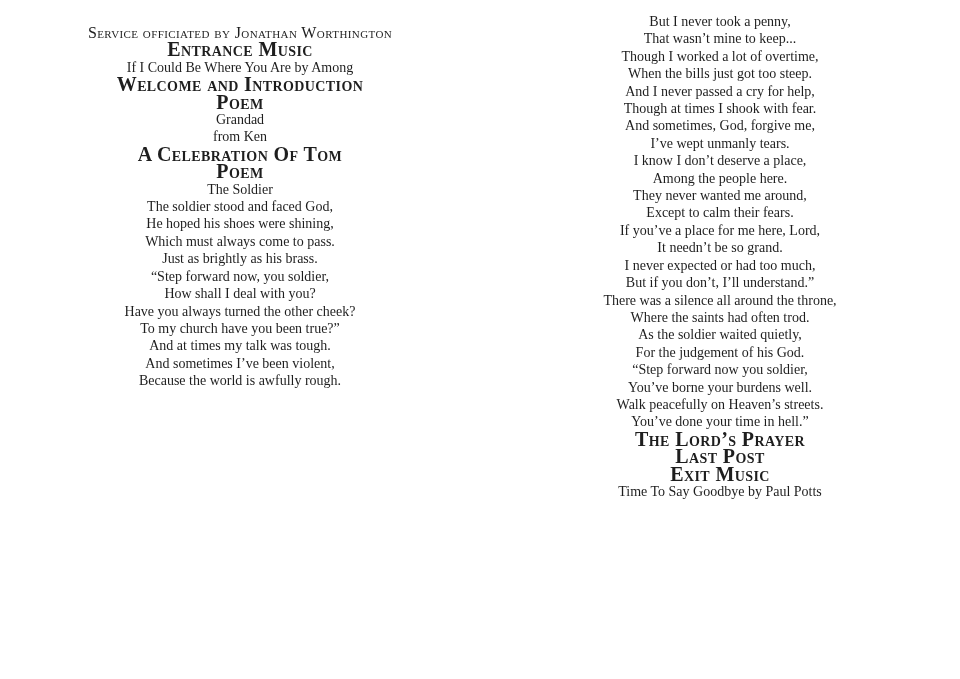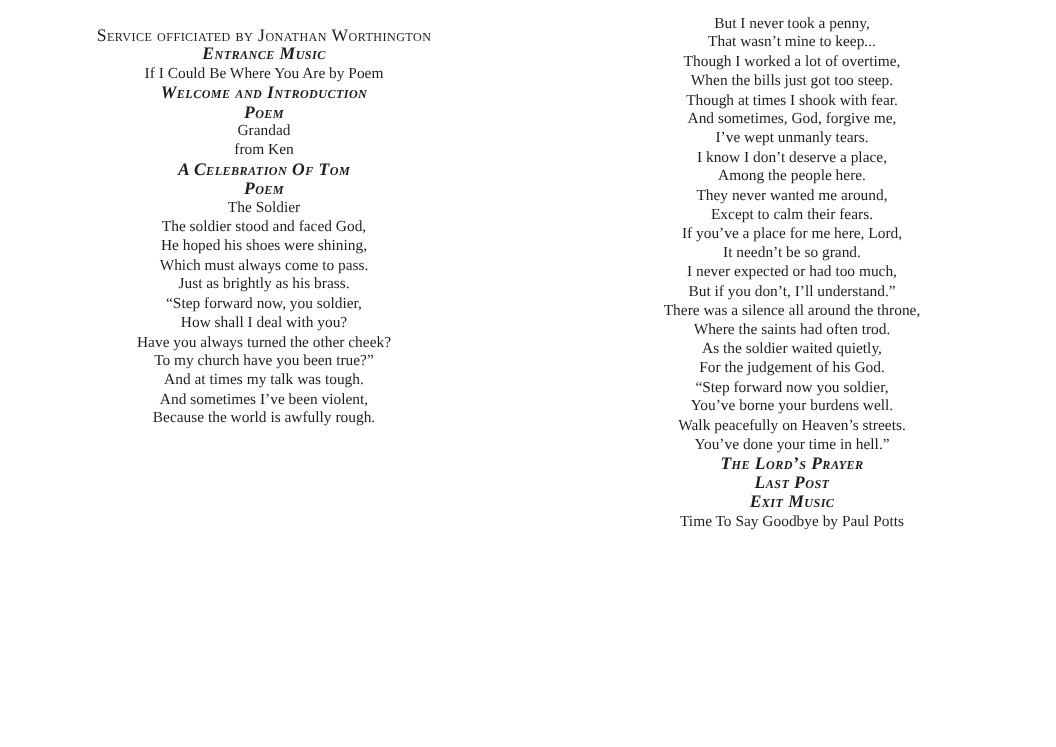--- a/index.html
+++ b/index.html
@@ -32,24 +32,23 @@
   .officiant {
     font-variant: small-caps;
     font-weight: 400;
     font-size: 16px;
     line-height: 17.4px;
     letter-spacing: 0.4px;
   }
   .heading {
     font-variant: small-caps;
     font-weight: 700;
-    font-size: 16px;
+    font-size: 20px;
     line-height: 17.4px;
     letter-spacing: 0.4px;
-    font-style: italic;
   }
   .detail {
     font-size: 14px;
     line-height: 17.4px;
   }
   .stanza { margin: 0 0 16px 0; }
   .stanza .poem-line {
     font-size: 14px;
     line-height: 17.4px;
   }
@@ -58,21 +57,21 @@
 <body>
 
 <div class="spread">
 
   <div class="column left">
 
     <p class="officiant block">Service officiated by Jonathan Worthington</p>
 
     <div class="block">
       <p class="heading">Entrance Music</p>
-      <p class="detail">If I Could Be Where You Are by Poem</p>
+      <p class="detail">If I Could Be Where You Are by Among</p>
     </div>
 
     <div class="block">
       <p class="heading">Welcome and Introduction</p>
     </div>
 
     <div class="block">
       <p class="heading">Poem</p>
       <p class="detail">Grandad</p>
     </div>
@@ -112,20 +111,21 @@
 
   <div class="column right">
 
     <div class="stanza">
         <div class="poem-line">But I never took a penny,</div>
         <div class="poem-line">That wasn’t mine to keep...</div>
         <div class="poem-line">Though I worked a lot of overtime,</div>
         <div class="poem-line">When the bills just got too steep.</div>
       </div>
     <div class="stanza">
+        <div class="poem-line">And I never passed a cry for help,</div>
         <div class="poem-line">Though at times I shook with fear.</div>
         <div class="poem-line">And sometimes, God, forgive me,</div>
         <div class="poem-line">I’ve wept unmanly tears.</div>
       </div>
     <div class="stanza">
         <div class="poem-line">I know I don’t deserve a place,</div>
         <div class="poem-line">Among the people here.</div>
         <div class="poem-line">They never wanted me around,</div>
         <div class="poem-line">Except to calm their fears.</div>
       </div>

